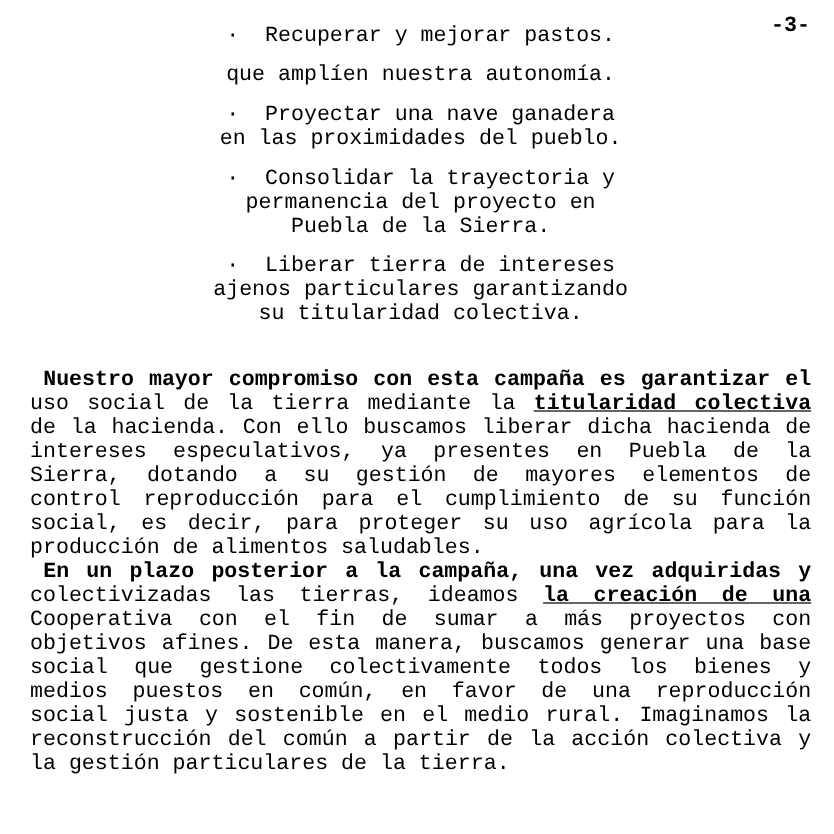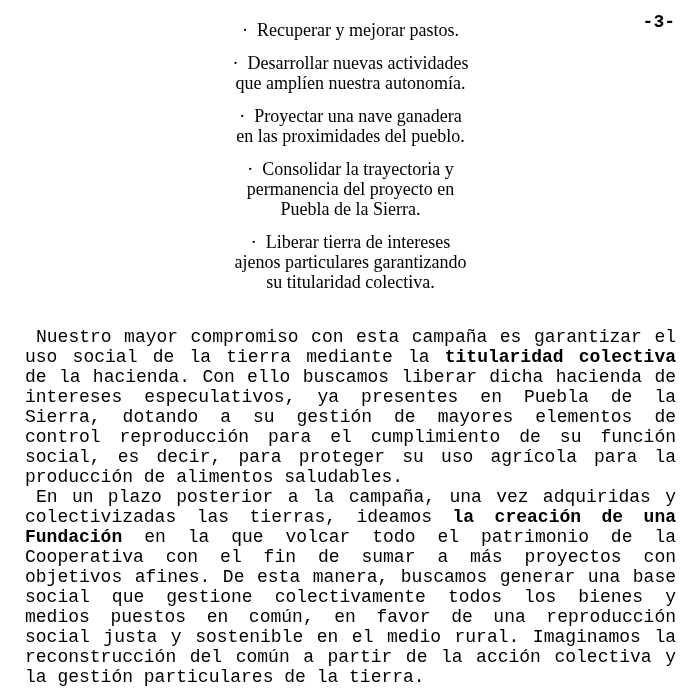--- a/index.html
+++ b/index.html
@@ -32,53 +32,53 @@
   }
   .bullets {
     padding-top: 20px;
   }
   .bullet-item {
     margin-bottom: 13px;
   }
   .bullet-line {
     text-align: center;
     white-space: pre;
-    font-family: Liberation Serif, serif;
   }
   .paras {
     padding-top: 22px;
   }
   .para-line {
     text-align: justify;
     text-align-last: justify;
     text-justify: inter-word;
   }
   .para-line.indent {
     text-indent: 11px;
+    font-weight: bold;
   }
   .para-line.last {
     text-align: right;
     text-align-last: left;
   }
   .bold {
     font-weight: bold;
+    text-decoration: underline;
   }
 </style>
 </head>
 <body>
 
 <div class="page">
   <div class="page-number">-3-</div>
   <div class="content">
     <div class="bullets">
         <div class="bullet-item">
           <div class="bullet-line">·  Recuperar y mejorar pastos.</div>
         </div>
         <div class="bullet-item">
-          <div class="bullet-line">·  Desarrollar nuevas actividades</div>
           <div class="bullet-line">que amplíen nuestra autonomía.</div>
         </div>
         <div class="bullet-item">
           <div class="bullet-line">·  Proyectar una nave ganadera</div>
           <div class="bullet-line">en las proximidades del pueblo.</div>
         </div>
         <div class="bullet-item">
           <div class="bullet-line">·  Consolidar la trayectoria y</div>
           <div class="bullet-line">permanencia del proyecto en</div>
           <div class="bullet-line">Puebla de la Sierra.</div>
@@ -96,21 +96,20 @@
           <div class="para-line"><span>de la hacienda. Con ello buscamos liberar dicha hacienda de</span></div>
           <div class="para-line"><span>intereses especulativos, ya presentes en Puebla de la</span></div>
           <div class="para-line"><span>Sierra, dotando a su gestión de mayores elementos de</span></div>
           <div class="para-line"><span>control reproducción para el cumplimiento de su función</span></div>
           <div class="para-line"><span>social, es decir, para proteger su uso agrícola para la</span></div>
           <div class="para-line last"><span>producción de alimentos saludables.</span></div>
         </div>
         <div class="para">
           <div class="para-line indent"><span>En un plazo posterior a la campaña, una vez adquiridas y</span></div>
           <div class="para-line"><span>colectivizadas las tierras, ideamos </span><span class="bold">la creación de una</span></div>
-          <div class="para-line"><span class="bold">Fundación</span><span> en la que volcar todo el patrimonio de la</span></div>
           <div class="para-line"><span>Cooperativa con el fin de sumar a más proyectos con</span></div>
           <div class="para-line"><span>objetivos afines. De esta manera, buscamos generar una base</span></div>
           <div class="para-line"><span>social que gestione colectivamente todos los bienes y</span></div>
           <div class="para-line"><span>medios puestos en común, en favor de una reproducción</span></div>
           <div class="para-line"><span>social justa y sostenible en el medio rural. Imaginamos la</span></div>
           <div class="para-line"><span>reconstrucción del común a partir de la acción colectiva y</span></div>
           <div class="para-line last"><span>la gestión particulares de la tierra.</span></div>
         </div>
       </div>
   </div>

